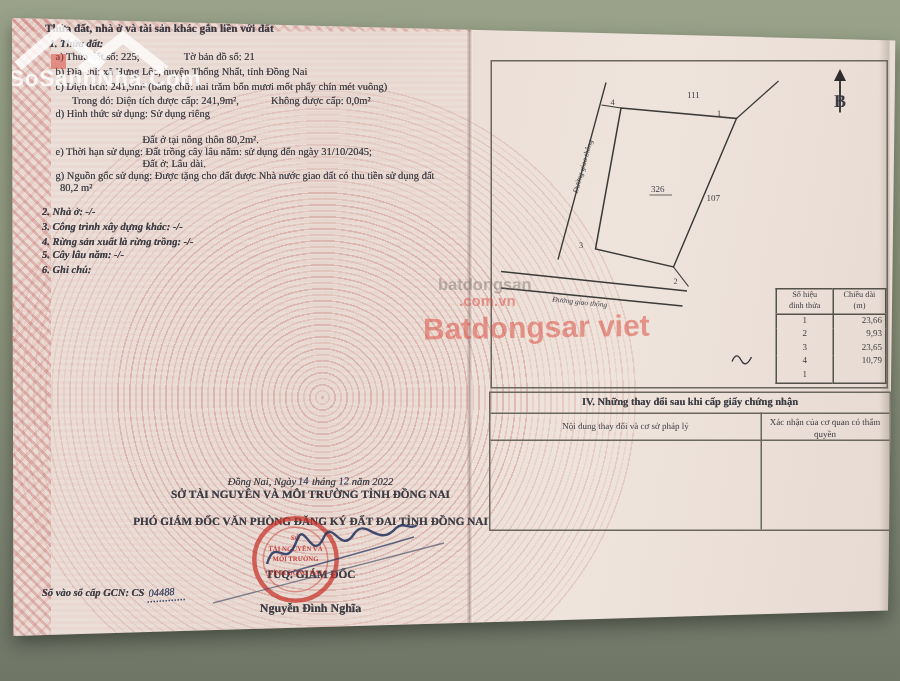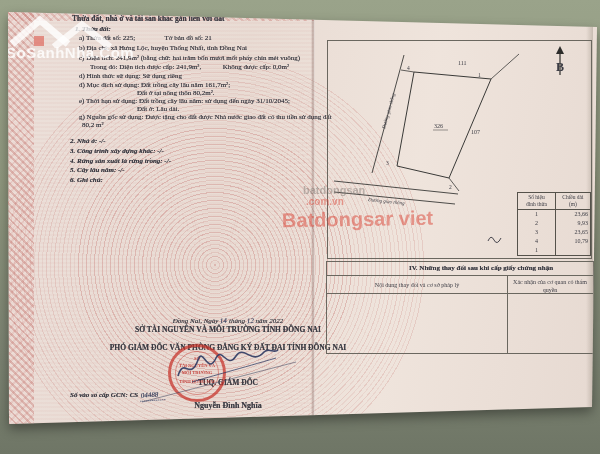--- a/index.html
+++ b/index.html
@@ -15,21 +15,21 @@
   .emblem{border-radius:50%;
           background:repeating-radial-gradient(circle at 50% 50%,
             rgba(203,133,128,.30) 0 1px, transparent 1px 4px,
             rgba(203,133,128,.18) 4px 5px, transparent 5px 8px);}
   .pinktex{background:repeating-linear-gradient(0deg,rgba(214,166,160,.10) 0 2px,transparent 2px 4px);}
   .borderstrip{background:
       repeating-linear-gradient(45deg,rgba(198,118,112,.38) 0 2px,rgba(240,210,205,.22) 2px 5px),
       repeating-linear-gradient(-45deg,rgba(198,118,112,.22) 0 2px,transparent 2px 6px);}
   .fold{background:linear-gradient(90deg,rgba(120,90,85,.0),rgba(110,75,70,.38),rgba(255,255,255,.35));}
   .t{position:absolute;font-size:7px;line-height:8.5px;color:#3c3c44;white-space:nowrap;
-     text-shadow:0 0 .4px rgba(60,60,70,.75);padding-left:42px;}
+     text-shadow:0 0 .4px rgba(60,60,70,.75);}
   .b{font-weight:bold;}
   .i{font-style:italic;}
   .ctr{transform:translateX(-50%);}
   .hand{font-style:italic;color:#3a4569;transform:rotate(-4deg);display:inline-block;}
   .gap{display:inline-block;width:26px;}
   .gap2{display:inline-block;width:18px;}
   .box{position:absolute;border:1px solid #6a675f;}
   .dimtbl{position:absolute;border-collapse:collapse;font-size:6px;color:#3c3c44;}
   .dimtbl td,.dimtbl th{border:0;padding:0 2px;font-weight:normal;}
   .dimtbl thead th{font-size:5.5px;line-height:6.5px;border-bottom:1px solid #55524b;
@@ -38,21 +38,21 @@
   .dimtbl .c2{text-align:right;width:32px;}
   .dimtbl tbody td{line-height:9px;}
   .s4col{position:absolute;font-size:6px;line-height:7.5px;color:#3c3c44;text-align:center;}
   .stamp{position:absolute;border-radius:50%;border:3px solid rgba(198,48,40,.72);
          box-shadow:inset 0 0 0 1px rgba(198,48,40,.0);}
   .stamp .ring{position:absolute;inset:4px;border:1px solid rgba(198,48,40,.45);border-radius:50%;}
   .stamp .stxt{position:absolute;width:100%;text-align:center;color:rgba(190,40,34,.85);
                font-size:4.5px;line-height:5.5px;font-weight:bold;}
   .wm-white{color:rgba(255,255,255,.82);font-family:"Liberation Sans",sans-serif;font-weight:bold;}
   .wm-red{color:rgba(219,72,60,.52);font-family:"Liberation Sans",sans-serif;font-weight:bold;}
-  .wm-gray{color:rgba(120,114,108,.45);font-family:"Liberation Sans",sans-serif;font-weight:bold;margin-left:11px;}
+  .wm-gray{color:rgba(120,114,108,.45);font-family:"Liberation Sans",sans-serif;font-weight:bold;}
   svg text{font-family:"Liberation Serif",serif;fill:#3c3c44;}
 </style>
 </head>
 <body>
 
 <div class="photo">
 
   <div class="paper-wrap">
   <div class="paper">
 
@@ -76,21 +76,20 @@
     </div>
 
     <div class="t" style="left:37px;top:44px;">b) Địa chỉ: xã Hưng Lộc, huyện Thống Nhất, tỉnh Đồng Nai</div>
     <div class="t" style="left:37px;top:54px;">c) Diện tích: 241,9m² (bằng chữ: hai trăm bốn mươi mốt phẩy chín mét vuông)</div>
     <div class="t" style="left:48px;top:63px;">
       <span>Trong đó: Diện tích được cấp: 241,9m²,</span>
       <span class="gap2"></span>
       <span>Không được cấp: 0,0m²</span>
     </div>
     <div class="t" style="left:37px;top:72px;">d) Hình thức sử dụng: Sử dụng riêng</div>
-    <div class="t" style="left:37px;top:80.5px;">đ) Mục đích sử dụng: Đất trồng cây lâu năm 161,7m²;</div>
     <div class="t" style="left:95px;top:88.5px;">Đất ở tại nông thôn 80,2m².</div>
     <div class="t" style="left:37px;top:97px;">e) Thời hạn sử dụng: Đất trồng cây lâu năm: sử dụng đến ngày 31/10/2045;</div>
     <div class="t" style="left:95px;top:105px;">Đất ở: Lâu dài.</div>
     <div class="t" style="left:37px;top:113px;">g) Nguồn gốc sử dụng: Được tặng cho đất được Nhà nước giao đất có thu tiền sử dụng đất</div>
     <div class="t" style="left:40px;top:121px;">80,2 m²</div>
 
     <div class="t b i" style="left:28px;top:136.5px;">2. Nhà ở: -/-</div>
     <div class="t b i" style="left:28px;top:146.5px;">3. Công trình xây dựng khác: -/-</div>
     <div class="t b i" style="left:28px;top:156.5px;">4. Rừng sản xuất là rừng trồng: -/-</div>
     <div class="t b i" style="left:28px;top:166px;">5. Cây lâu năm: -/-</div>

